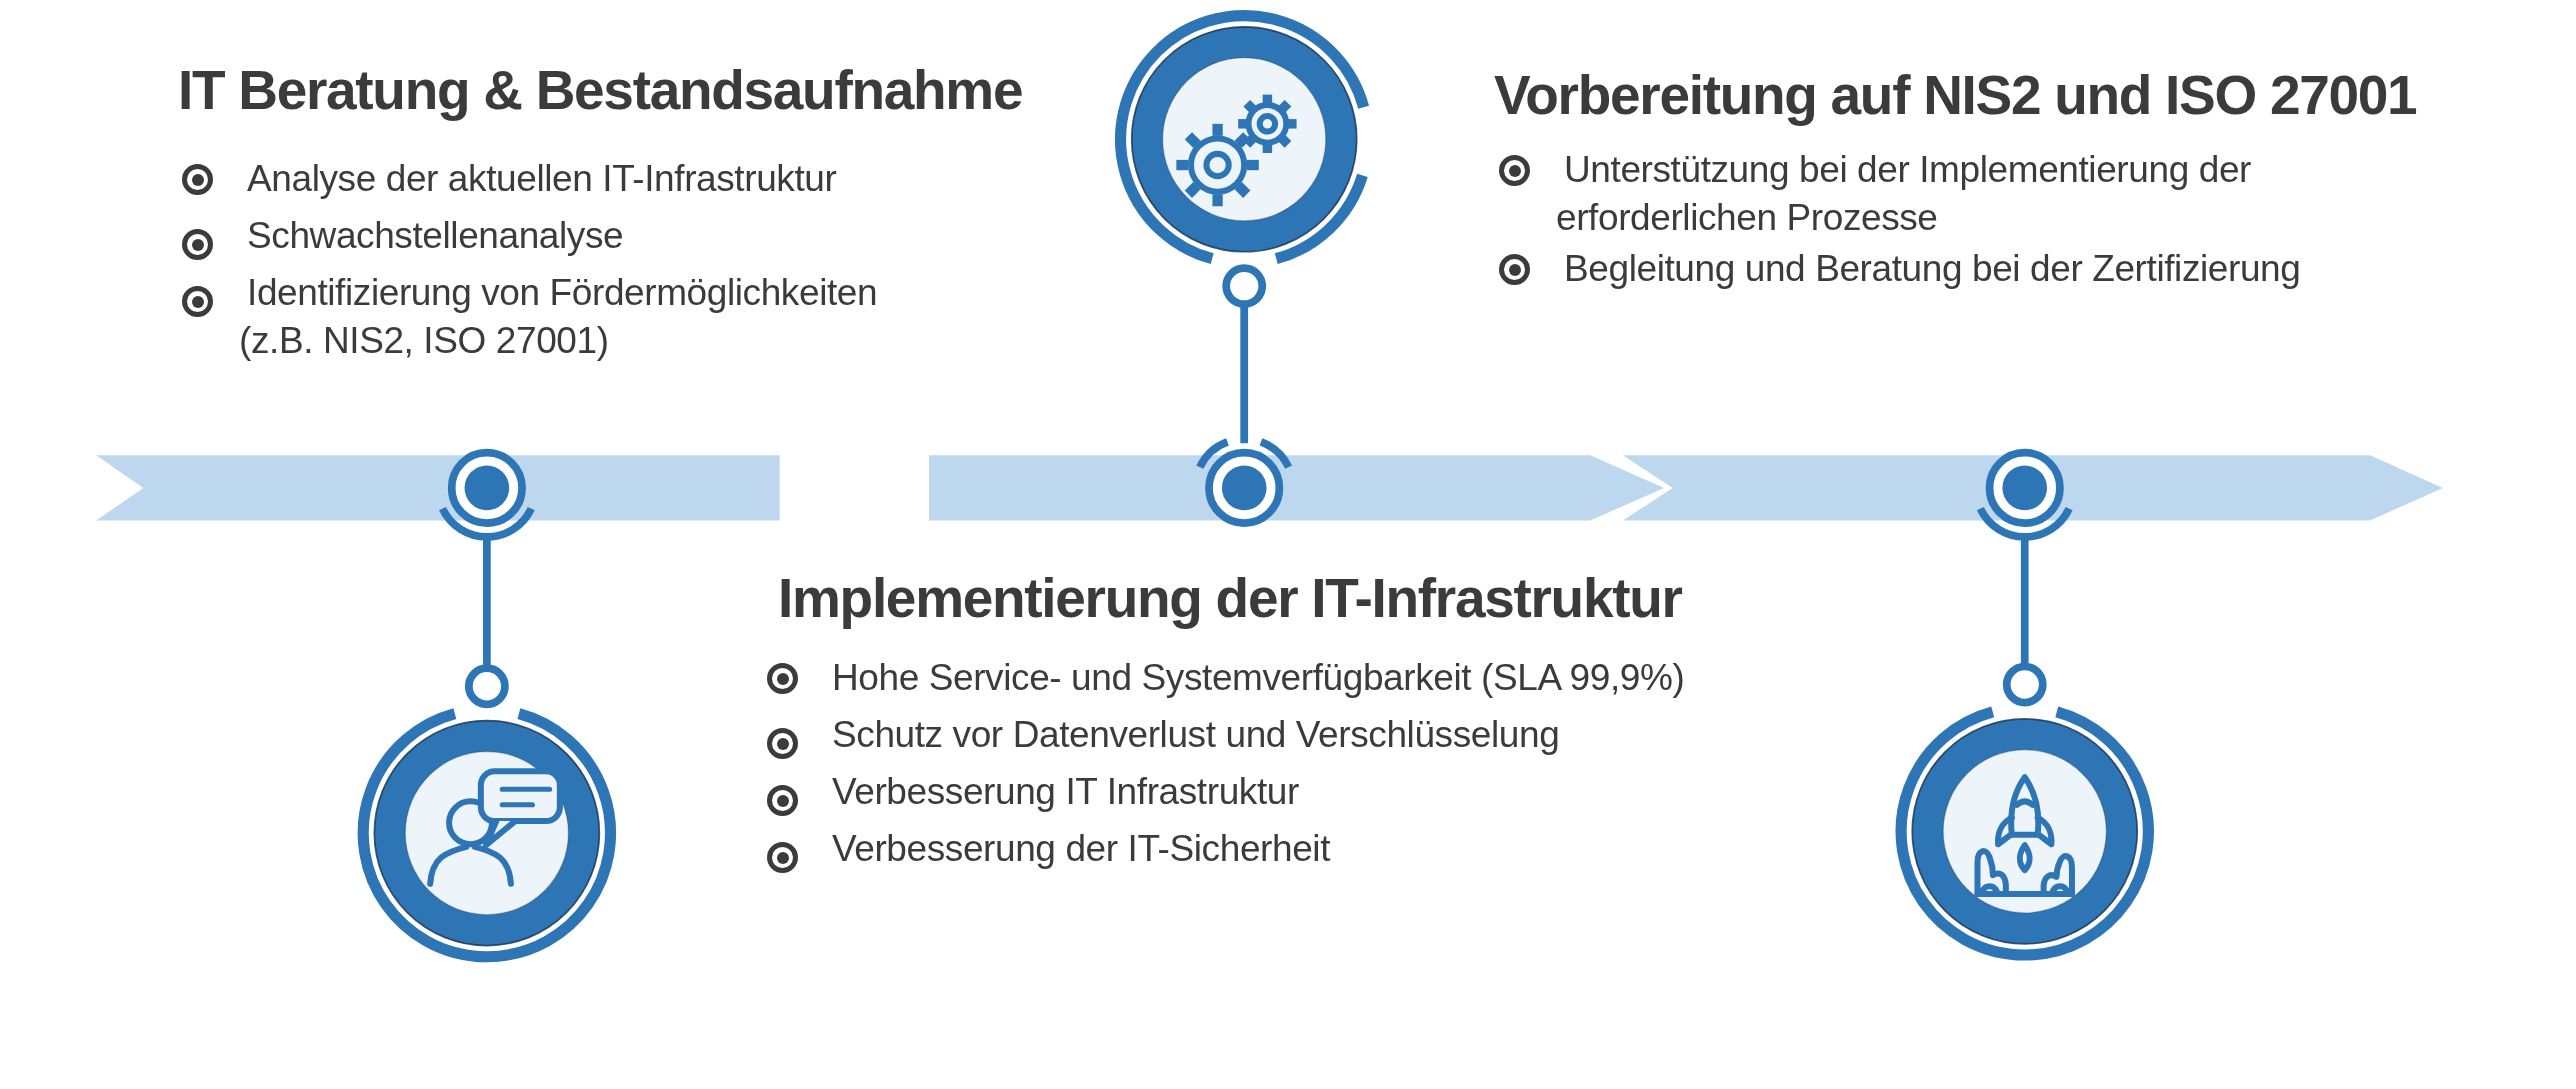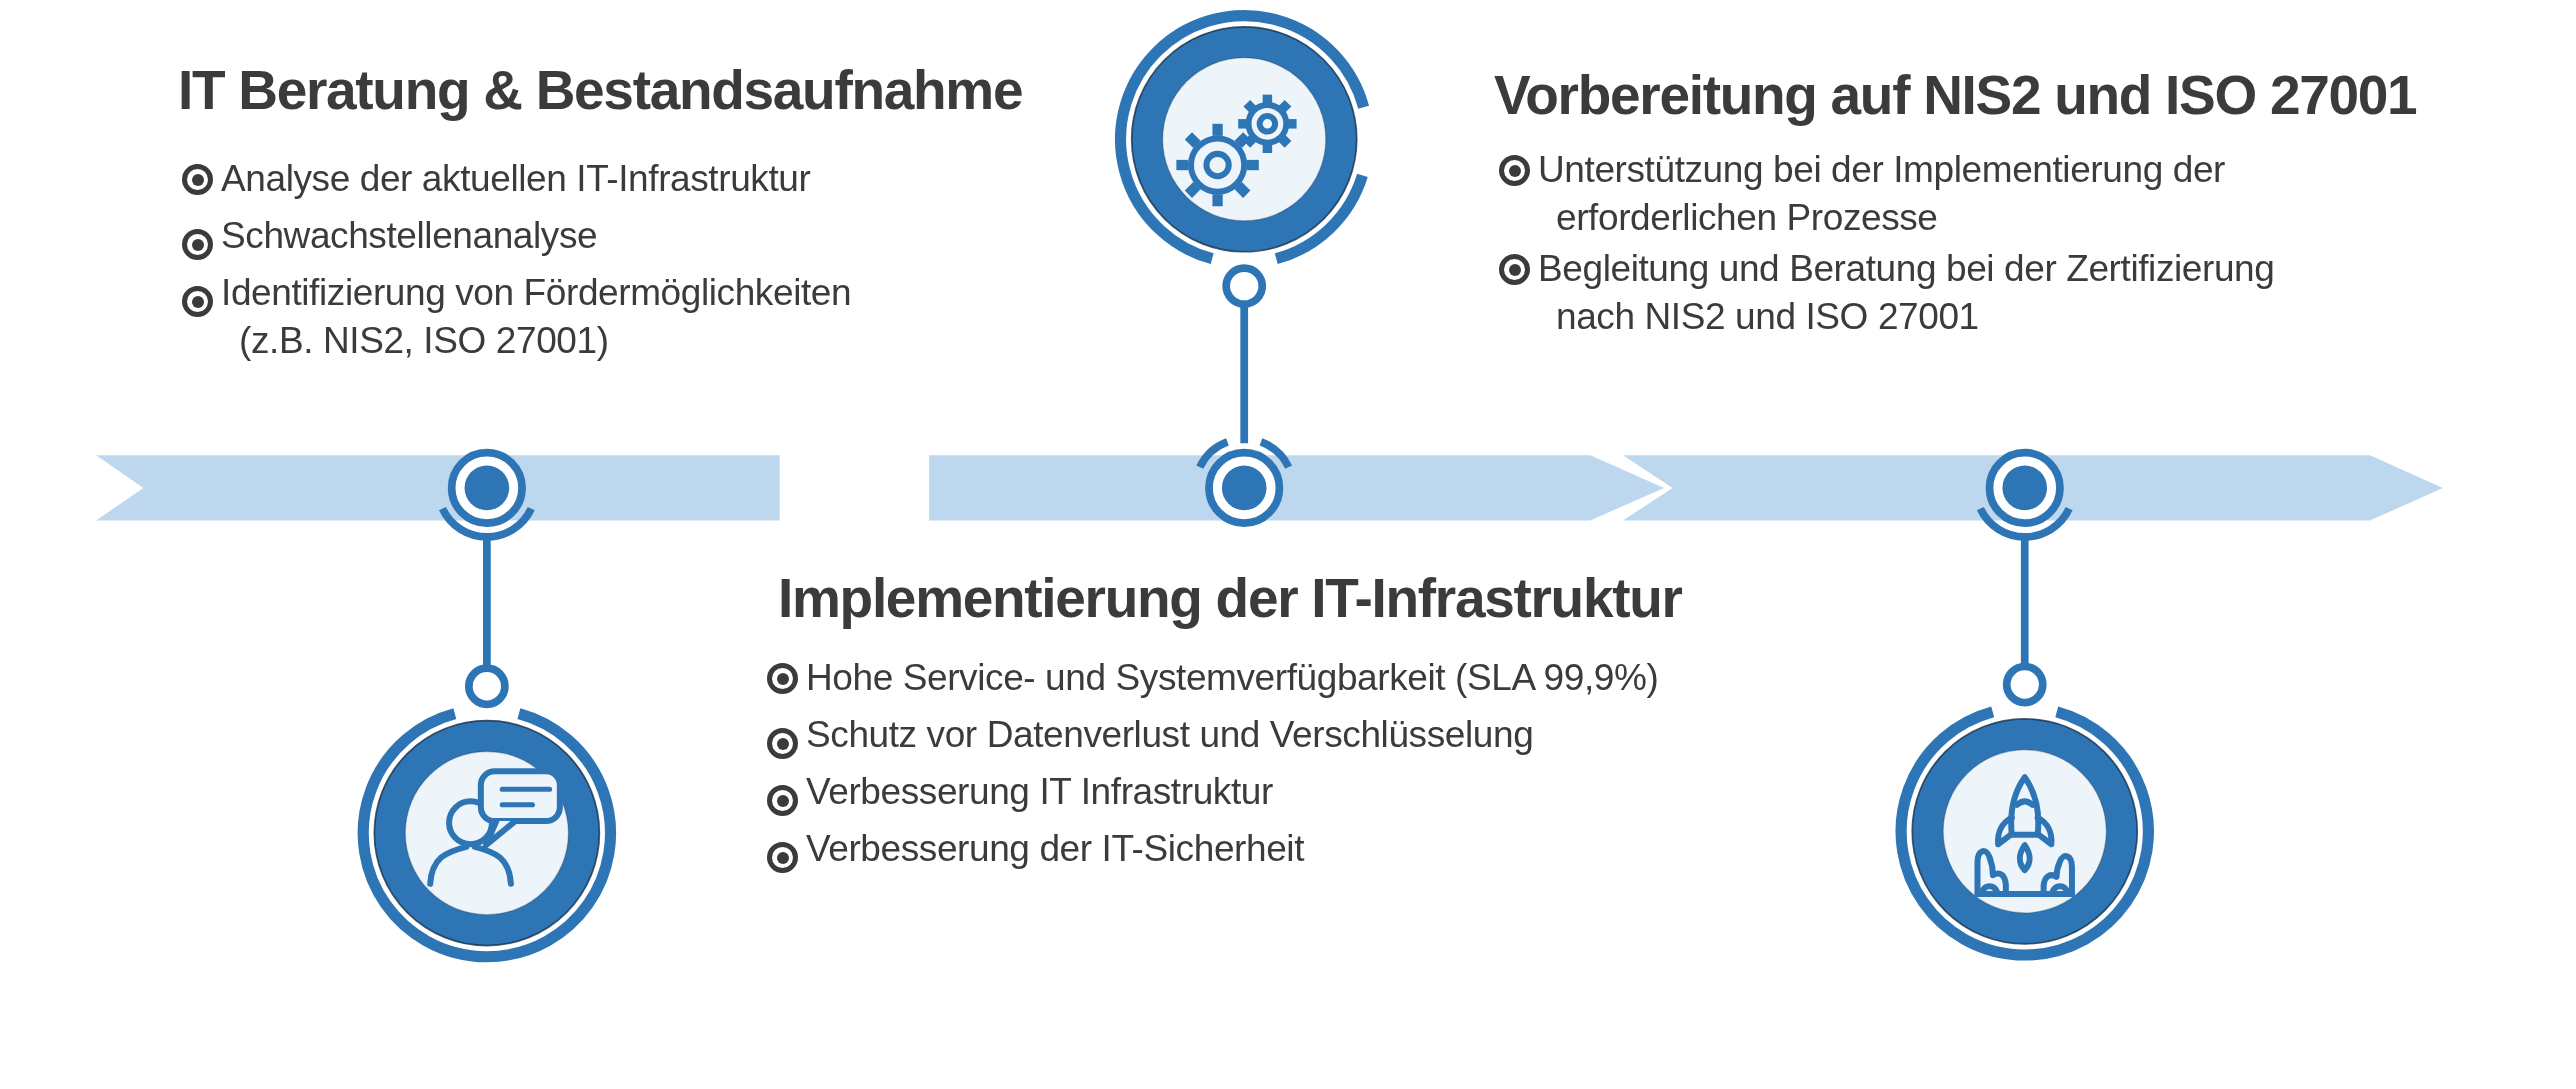--- a/index.html
+++ b/index.html
@@ -16,21 +16,21 @@
     overflow:hidden;
     border-radius:10px;
   }
   #gfx{position:absolute;left:0;top:0;width:2576px;height:1090px;}
   .step-block{position:absolute;}
   .step-title{
     font-size:55px;font-weight:700;letter-spacing:-1.3px;color:var(--text);
     white-space:nowrap;line-height:1.05;
   }
   .lines{position:absolute;}
-  .row{display:flex;align-items:flex-start;gap:8px;font-size:37px;
+  .row{display:flex;align-items:flex-start;gap:34px;font-size:37px;
        letter-spacing:-0.4px;line-height:48px;white-space:nowrap;}
   .row.b + .row.b{margin-top:9px;align-items:flex-end;}
   .row.cont{padding-left:57px;}
   .row.cont + .row.b{margin-top:3px;}
   .bullet{
     box-sizing:border-box;flex:none;width:31px;height:31px;margin-top:9.4px;
     border:5.2px solid var(--text);border-radius:50%;
     display:flex;align-items:center;justify-content:center;
   }
   .bullet .dot{width:12px;height:12px;border-radius:50%;background:var(--text);}
@@ -218,19 +218,16 @@
     </div>
     <div class="row cont">
       <span>erforderlichen Prozesse</span>
     </div>
     <div class="row b">
       <span class="bullet">
           <span class="dot"></span>
         </span>
       <span>Begleitung und Beratung bei der Zertifizierung</span>
     </div>
-    <div class="row cont">
-      <span>nach NIS2 und ISO 27001</span>
-    </div>
   </div>
 
 </div>
 
 
 </body></html>

